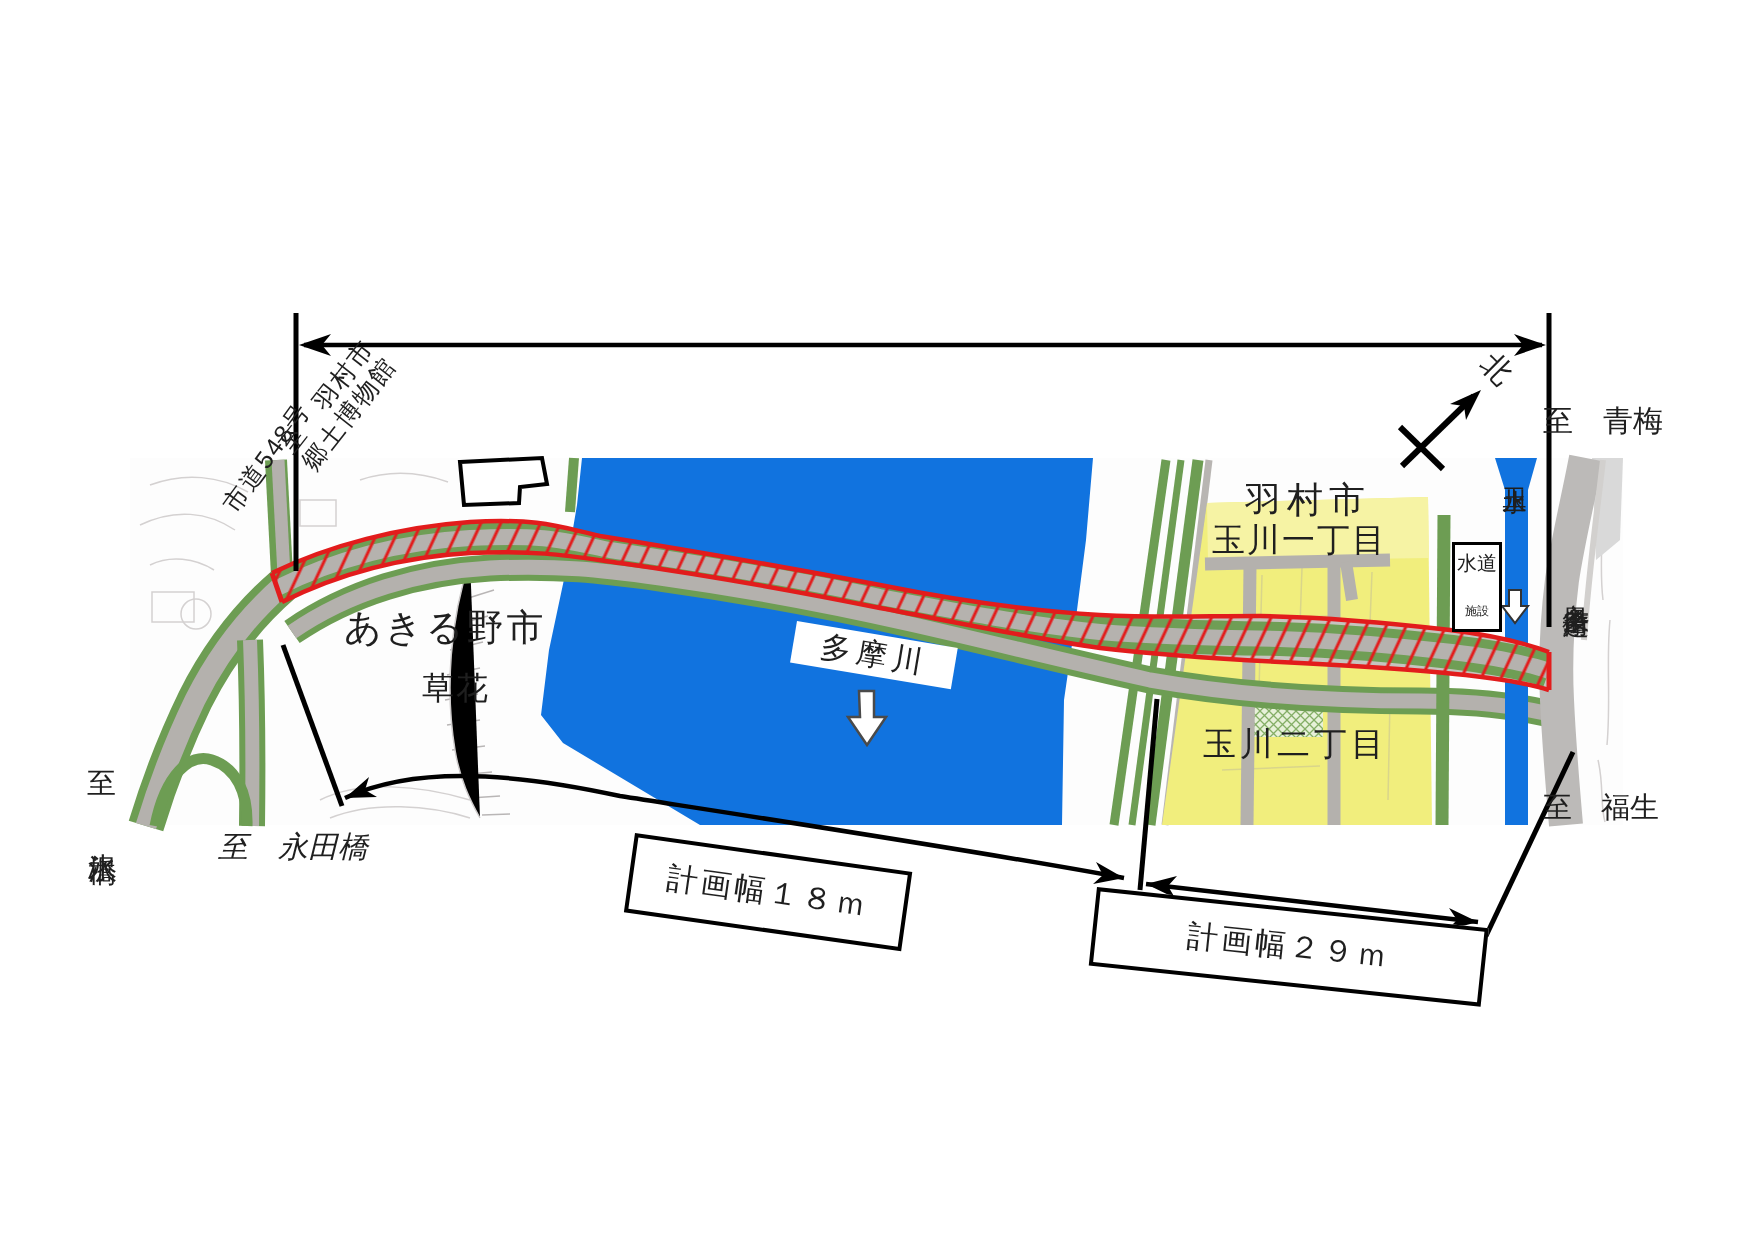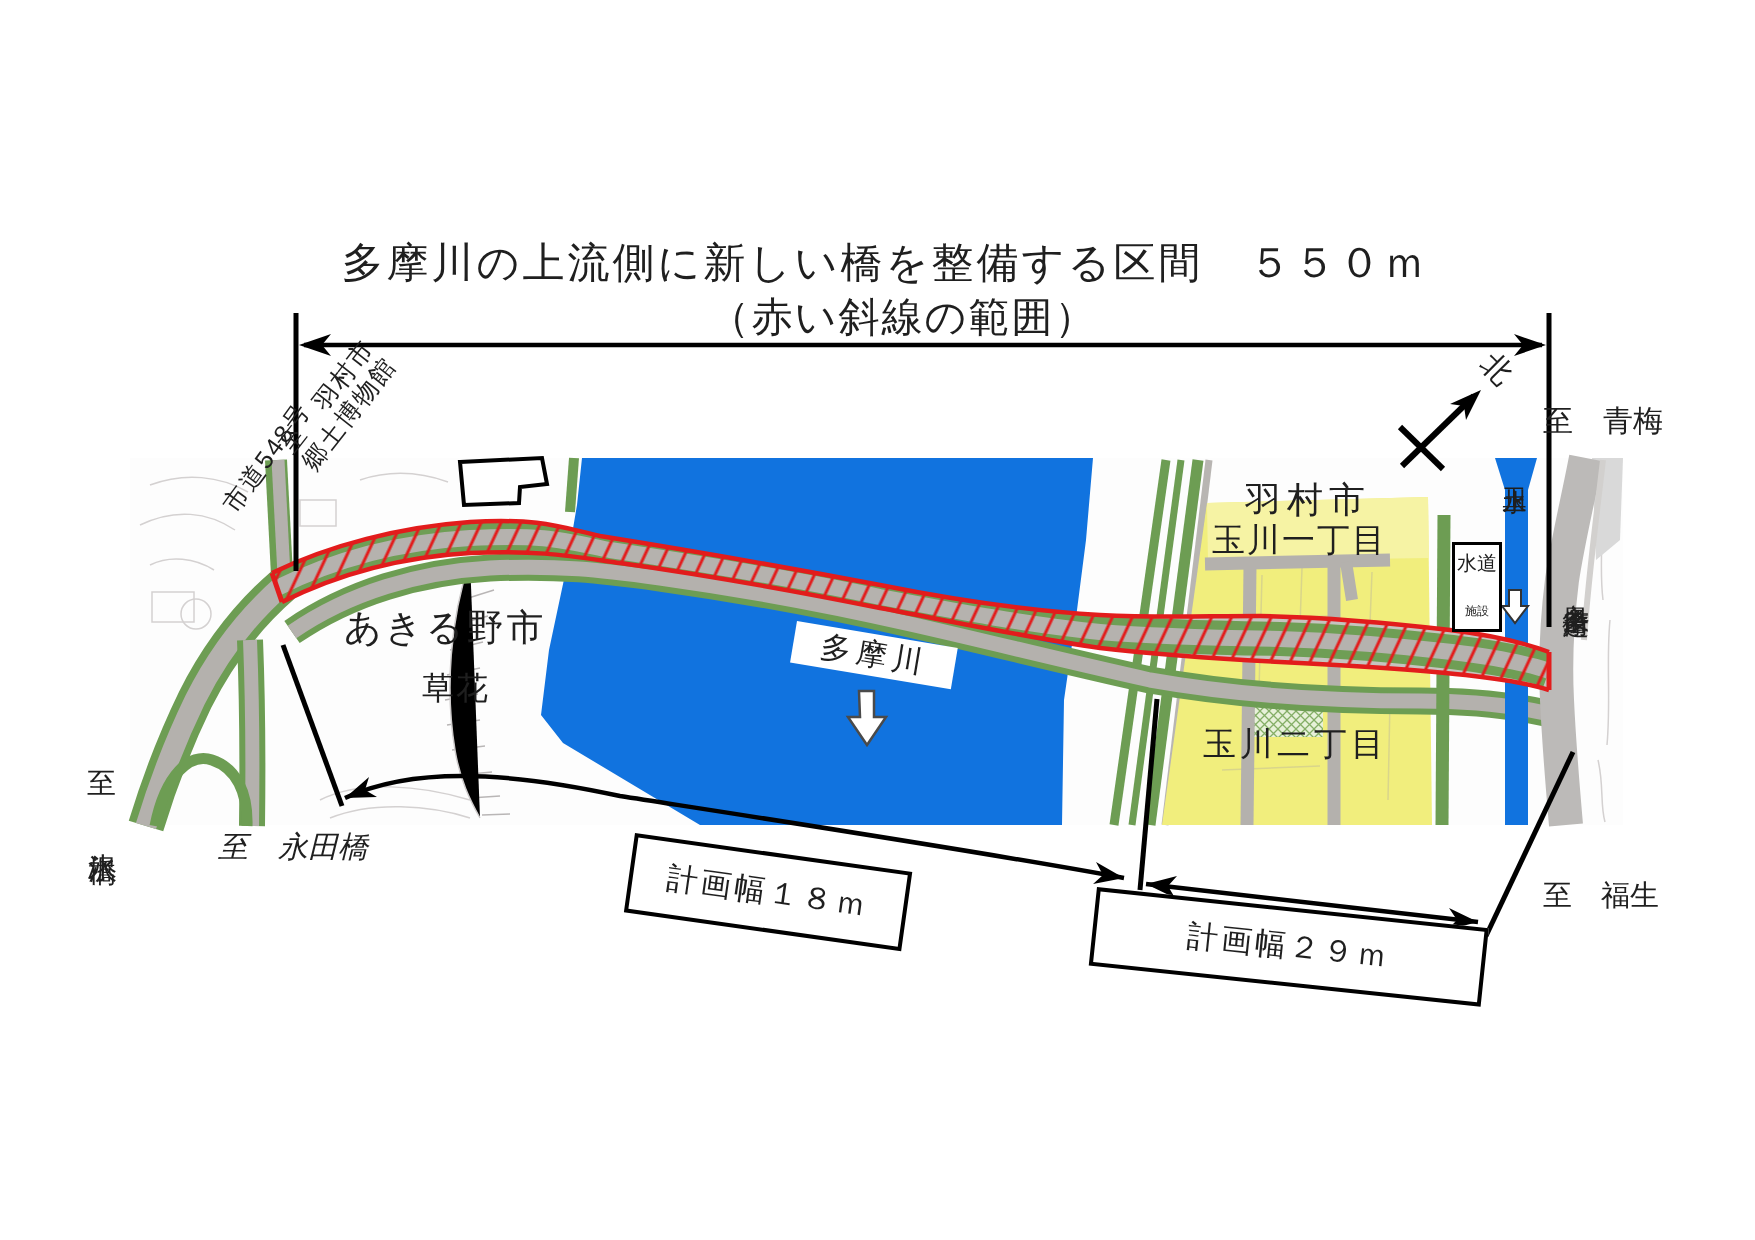--- a/index.html
+++ b/index.html
@@ -172,36 +172,34 @@
       <g>
         <path d="M1157 699 L1140 890" stroke-width="5" fill="none"></path>
         <path d="M1573 752 L1486 936" stroke-width="5" fill="none"></path>
         <path d="M1146 884 L1175 898 L1168 886 L1177 876 Z" stroke="none"></path>
         <path d="M1146 884 L1478 922" stroke-width="4.5" fill="none"></path>
         <path d="M1478 922 L1449 908 L1457 920 L1447 930 Z" stroke="none"></path>
       </g>
     </g>
   </svg>
 
-  <div class="abs lbl ctr" style="left:200px;top:240px;width:1370px;font-size:42px;letter-spacing:3px;">多摩川の上流側に新しい橋を整備する区間　５５０ｍ</div>
-  <div class="abs lbl ctr" style="left:228px;top:295px;width:1350px;font-size:41px;letter-spacing:2px;">（赤い斜線の範囲）</div>
 
   <div class="abs lbl" style="left:240px;top:490px;font-size:25px;letter-spacing:2px;transform:rotate(-54deg);transform-origin:left bottom;">市道548号</div>
   <div class="abs" style="left:318px;top:420px;font-size:25px;line-height:34px;letter-spacing:2px;transform:rotate(-52deg);transform-origin:left bottom;">
     <div class="lbl">至　羽村市</div>
     <div class="lbl">郷土博物館</div>
   </div>
 
   <div class="abs lbl" style="left:1482px;top:352px;font-size:30px;transform:rotate(45deg);transform-origin:center;">北</div>
 
   <div class="abs lbl" style="left:1543px;top:404px;font-size:30px;">至　青梅</div>
   <div class="abs lbl" style="left:87px;top:768px;font-size:29px;">至</div>
   <div class="abs lbl vert" style="left:86px;top:830px;font-size:29px;letter-spacing:2px;height:110px;">氷沢橋</div>
   <div class="abs lbl" style="left:218px;top:830px;font-size:30px;font-style:italic;">至　永田橋</div>
-  <div class="abs lbl" style="left:1543px;top:880px;font-size:29px;">至　福生</div>
+  <div class="abs lbl" style="left:1543px;top:792px;font-size:29px;">至　福生</div>
 
   <div class="abs lbl" style="left:1245px;top:480px;font-size:36px;letter-spacing:6px;">羽村市</div>
   <div class="abs lbl" style="left:1212px;top:522px;font-size:33px;letter-spacing:2px;">玉川一丁目</div>
   <div class="abs lbl" style="left:1203px;top:726px;font-size:33px;letter-spacing:4px;">玉川二丁目</div>
   <div class="abs lbl" style="left:344px;top:608px;font-size:37px;letter-spacing:3px;">あきる野市</div>
   <div class="abs lbl" style="left:412px;top:671px;font-size:32px;letter-spacing:2px;margin-left:10px;">草花</div>
 
   <div class="abs whitebox" style="left:797px;top:621px;width:163px;height:42px;transform:rotate(9.5deg);transform-origin:left top;">
     <span class="lbl" style="font-size:31px;letter-spacing:5px;">多摩川</span>
   </div>

